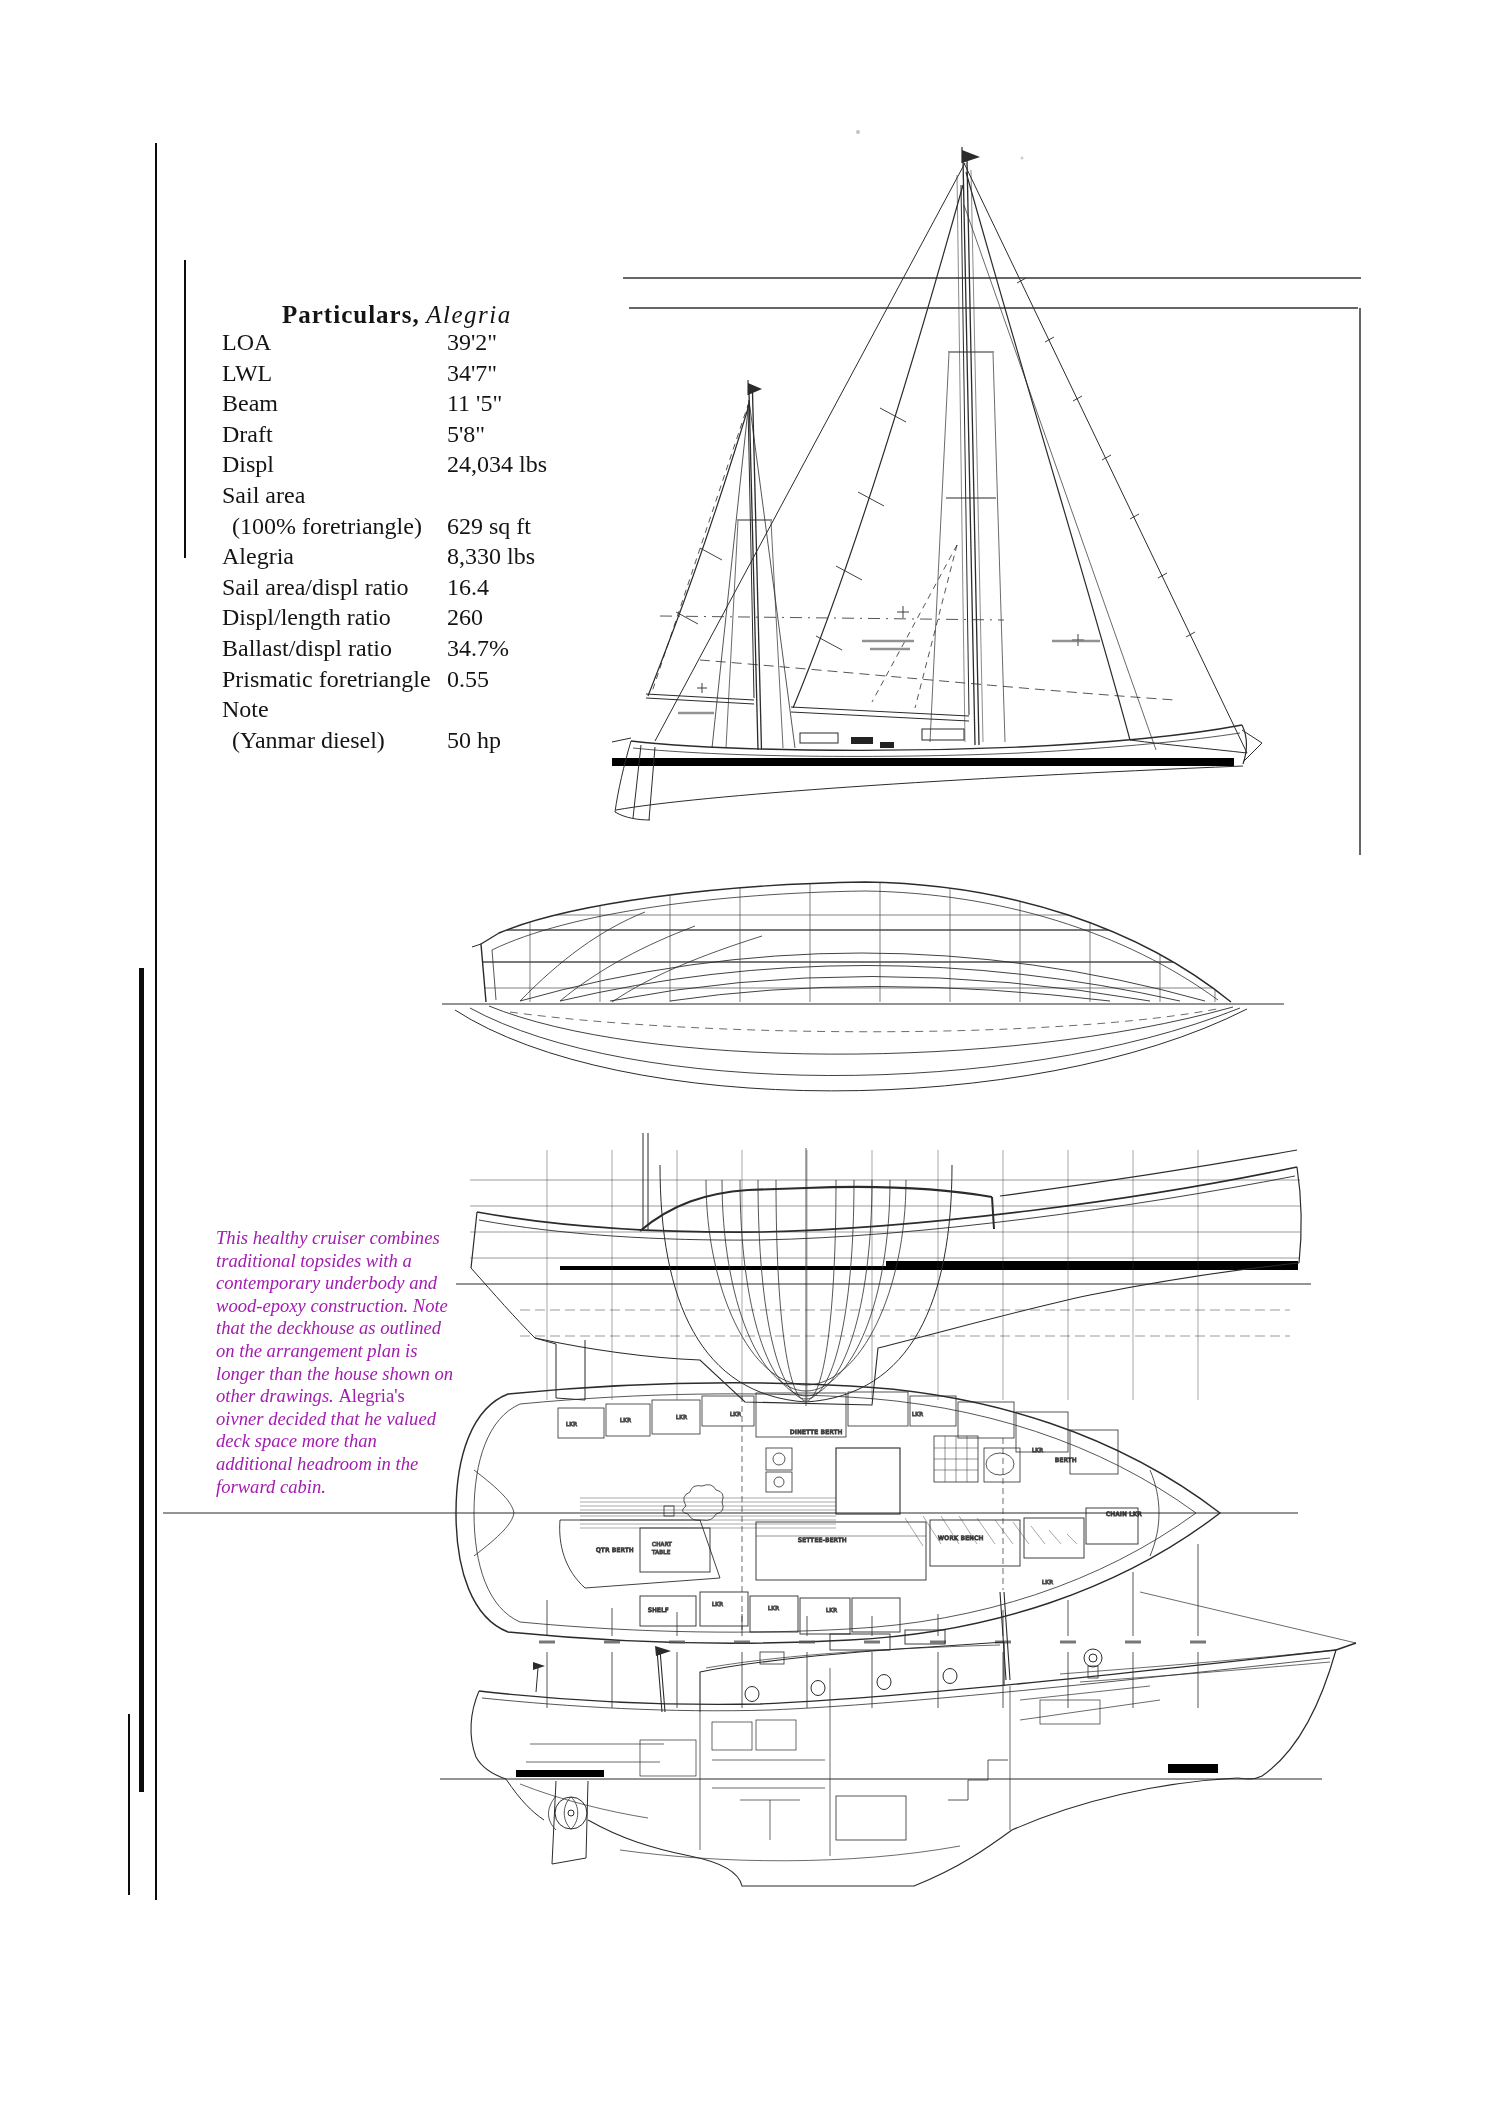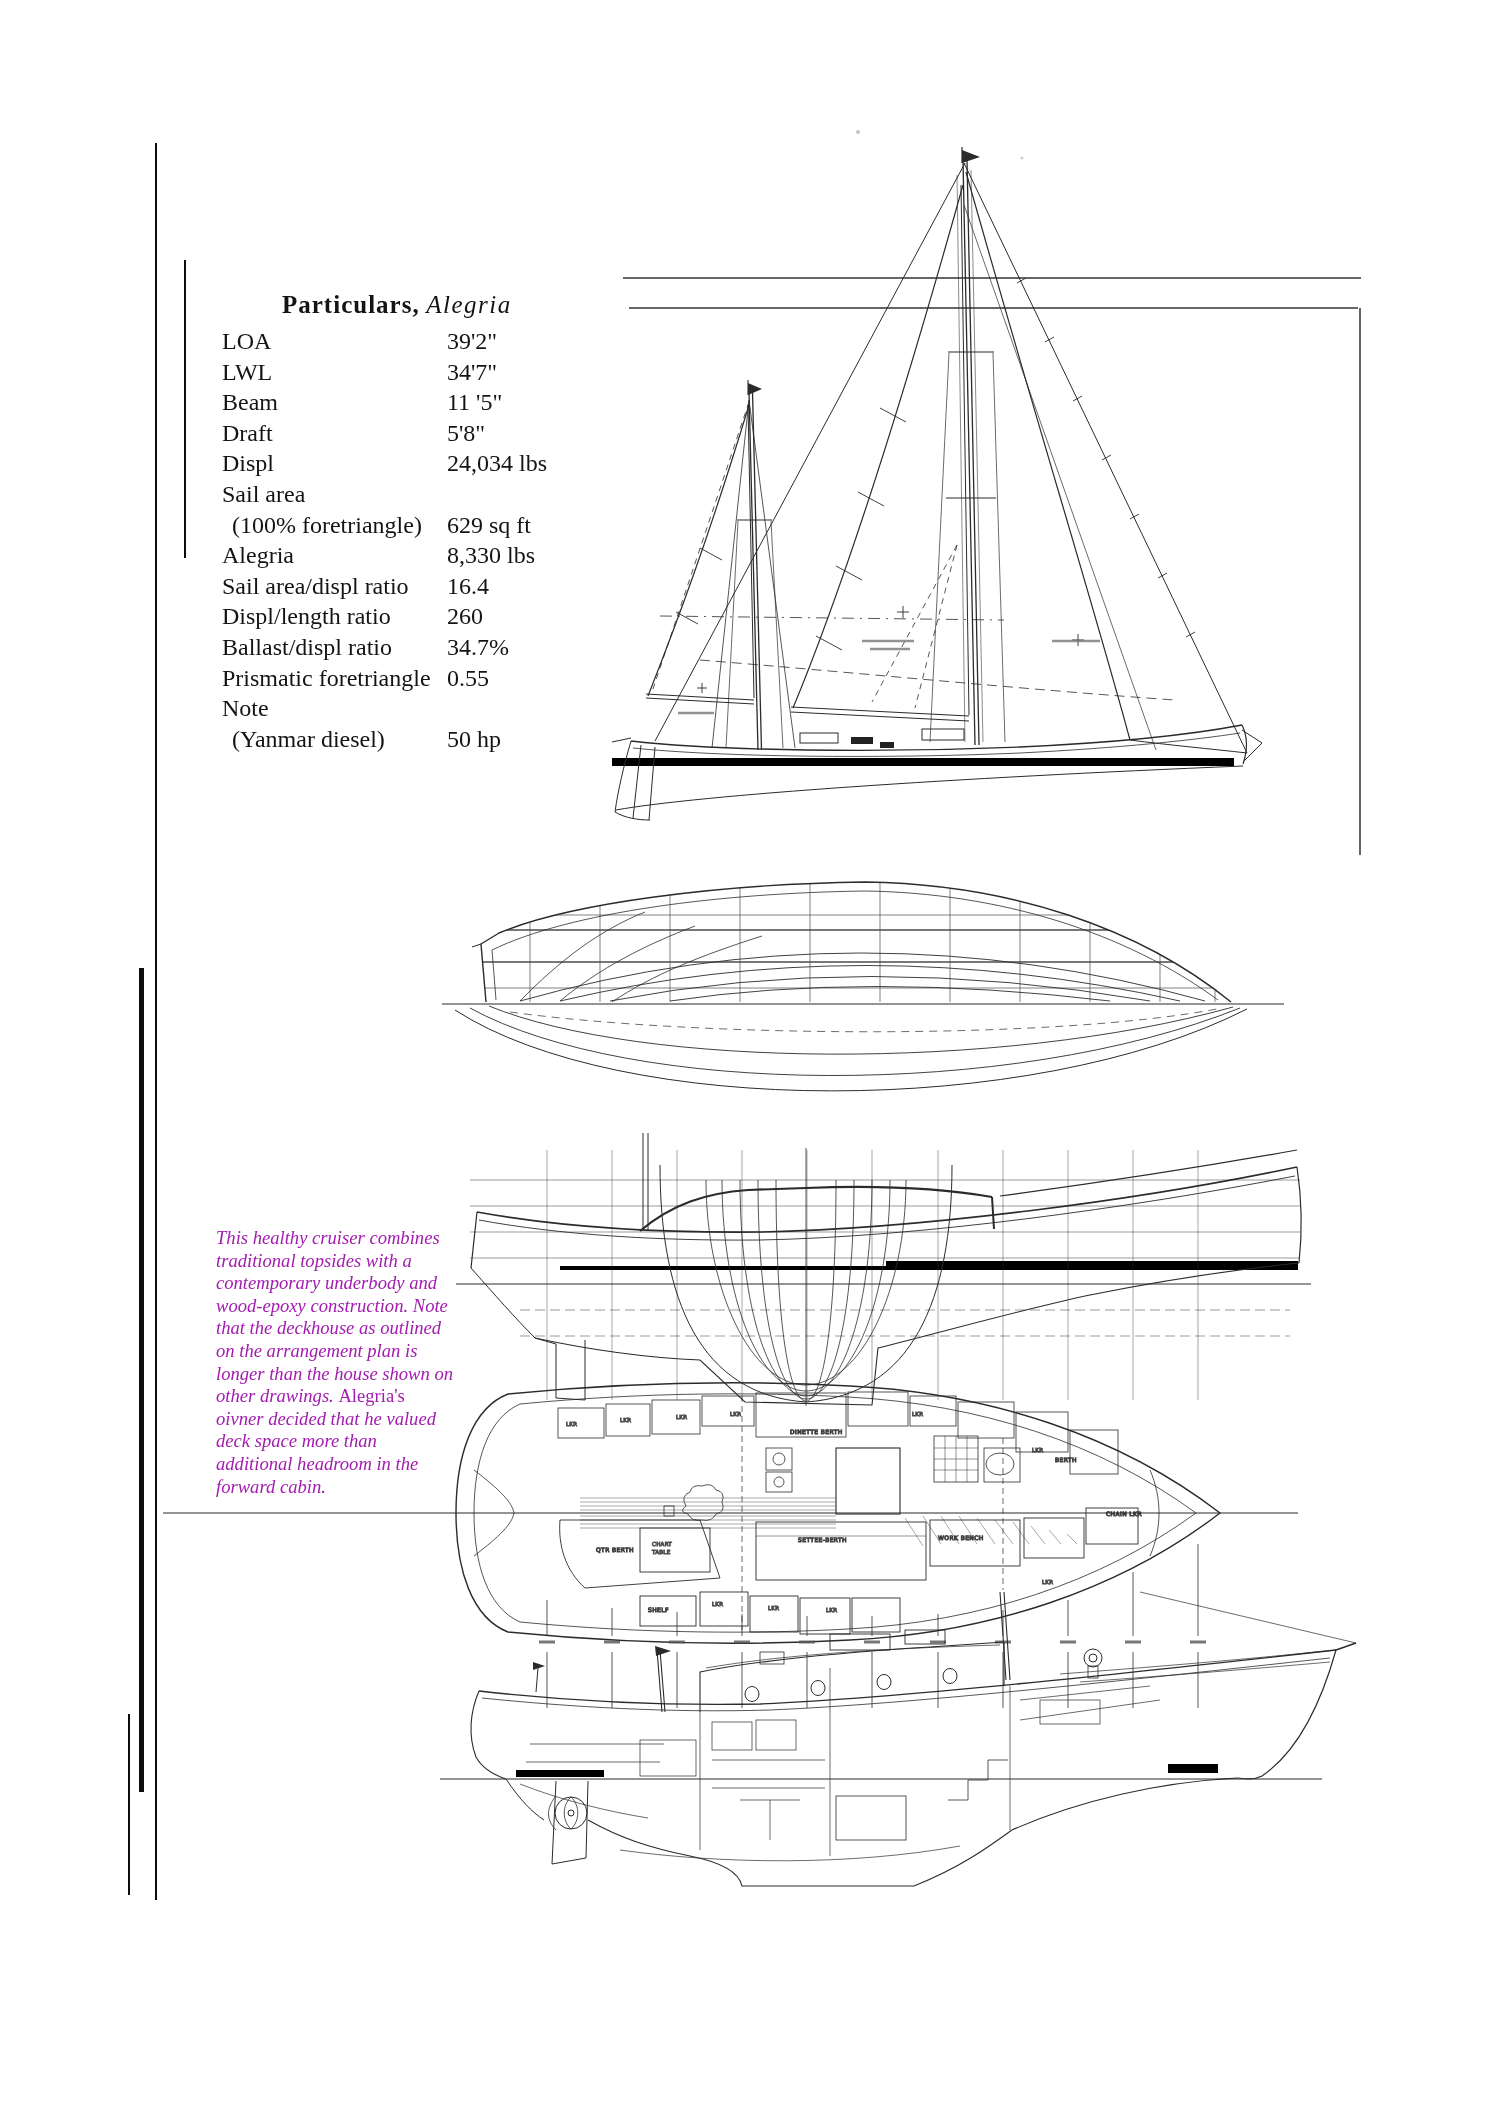--- a/index.html
+++ b/index.html
@@ -1,24 +1,24 @@
 <!DOCTYPE html>
 <html><head>
 <meta charset="utf-8">
 <style>
   html,body{margin:0;padding:0;background:#fff;}
   .page{position:relative;width:1488px;height:2105px;background:#ffffff;overflow:hidden;
         font-family:"Liberation Serif", serif;color:#141414;}
   .vrule{position:absolute;background:#0c0c0c;}
   
-  .particulars{position:absolute;left:222px;top:291px;width:330px;}
+  .particulars{position:absolute;left:222px;top:301px;width:330px;}
   .p-title{font-size:25px;padding-left:60px;white-space:nowrap;letter-spacing:.3px;}
   .p-title b{font-weight:bold;letter-spacing:1px;}
   .p-title i{font-style:italic;letter-spacing:1.5px;}
-  .p-rows{margin-top:9px;}
+  .p-rows{margin-top:0;}
   .p-row{position:relative;height:30.6px;font-size:24px;white-space:nowrap;}
   .p-row .lab{position:absolute;left:0;top:0;}
   .p-row.ind .lab{left:10px;}
   .p-row .val{position:absolute;left:225px;top:0;}
   
   .caption{position:absolute;left:216px;top:1227px;width:240px;font-size:18.6px;
            line-height:22.6px;font-style:italic;color:#a21caf;}
   .caption .roman{font-style:normal;}
   svg text{font-family:"DejaVu Sans", sans-serif;}
   .tiny{font-size:6px;fill:#3d3d3d;opacity:.9;letter-spacing:.4px;}

